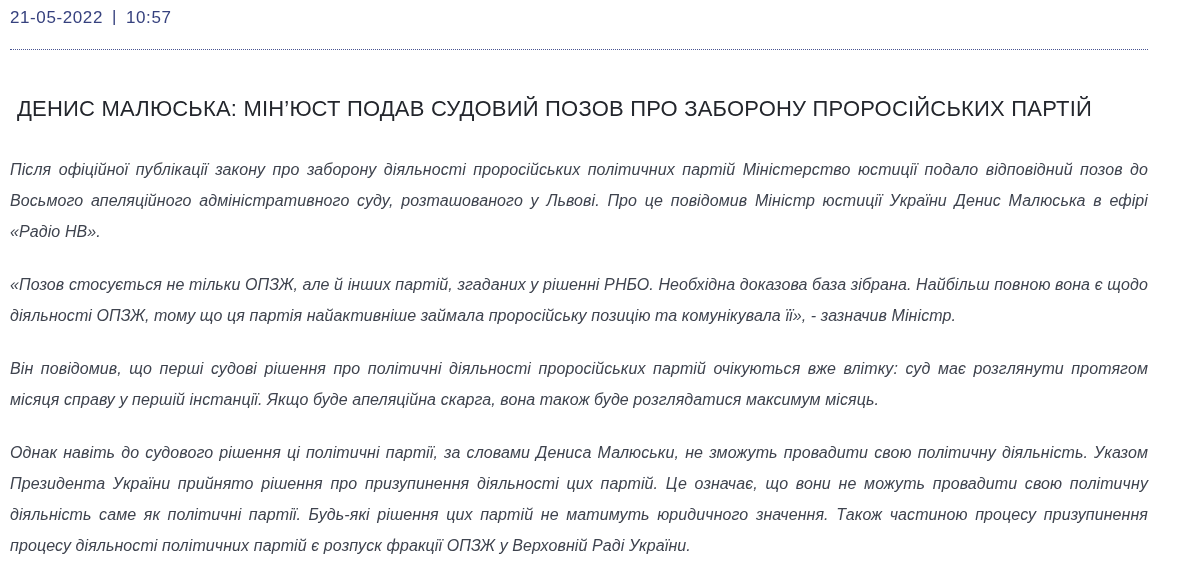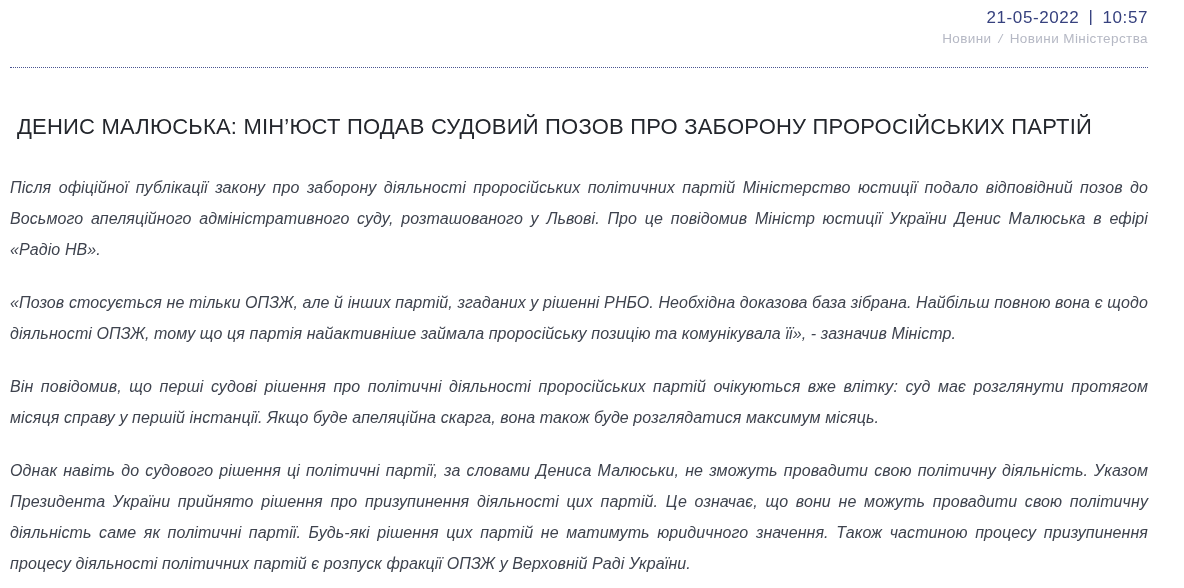--- a/index.html
+++ b/index.html
@@ -11,22 +11,21 @@
   .page {
     width: 1184px;
     min-height: 588px;
     box-sizing: border-box;
     padding: 8px 36px 30px 10px;
     background: #ffffff;
   }
   .top-row {
     display: flex;
     justify-content: space-between;
-    align-items: flex-end;
-    flex-direction: column;
+    align-items: center;
   }
   .datetime {
     color: #36417e;
     font-size: 17px;
     letter-spacing: 0.6px;
     display: flex;
     align-items: center;
     gap: 9px;
     white-space: nowrap;
   }
@@ -88,25 +87,20 @@
 <body>
 
 <div class="page">
 
   <div class="top-row">
     <div class="datetime">
       <span>21-05-2022</span>
       <span class="sep">|</span>
       <span>10:57</span>
     </div>
-    <div class="breadcrumb">
-      <a class="crumb">Новини</a>
-      <span class="slash">/</span>
-      <a class="crumb">Новини Міністерства</a>
-    </div>
   </div>
 
   <hr class="dotted-sep">
 
   <h1 class="article-title">ДЕНИС МАЛЮСЬКА: МІН’ЮСТ ПОДАВ СУДОВИЙ ПОЗОВ ПРО ЗАБОРОНУ ПРОРОСІЙСЬКИХ ПАРТІЙ</h1>
 
   <div class="article-body">
     <p>Після офіційної публікації закону про заборону діяльності проросійських політичних партій Міністерство юстиції подало відповідний позов до Восьмого апеляційного адміністративного суду, розташованого у Львові. Про це повідомив Міністр юстиції України Денис Малюська в ефірі «Радіо НВ».</p>
     <p>«Позов стосується не тільки ОПЗЖ, але й інших партій, згаданих у рішенні РНБО. Необхідна доказова база зібрана. Найбільш повною вона є щодо діяльності ОПЗЖ, тому що ця партія найактивніше займала проросійську позицію та комунікувала її», - зазначив Міністр.</p>
     <p>Він повідомив, що перші судові рішення про політичні діяльності проросійських партій очікуються вже влітку: суд має розглянути протягом місяця справу у першій інстанції. Якщо буде апеляційна скарга, вона також буде розглядатися максимум місяць.</p>

